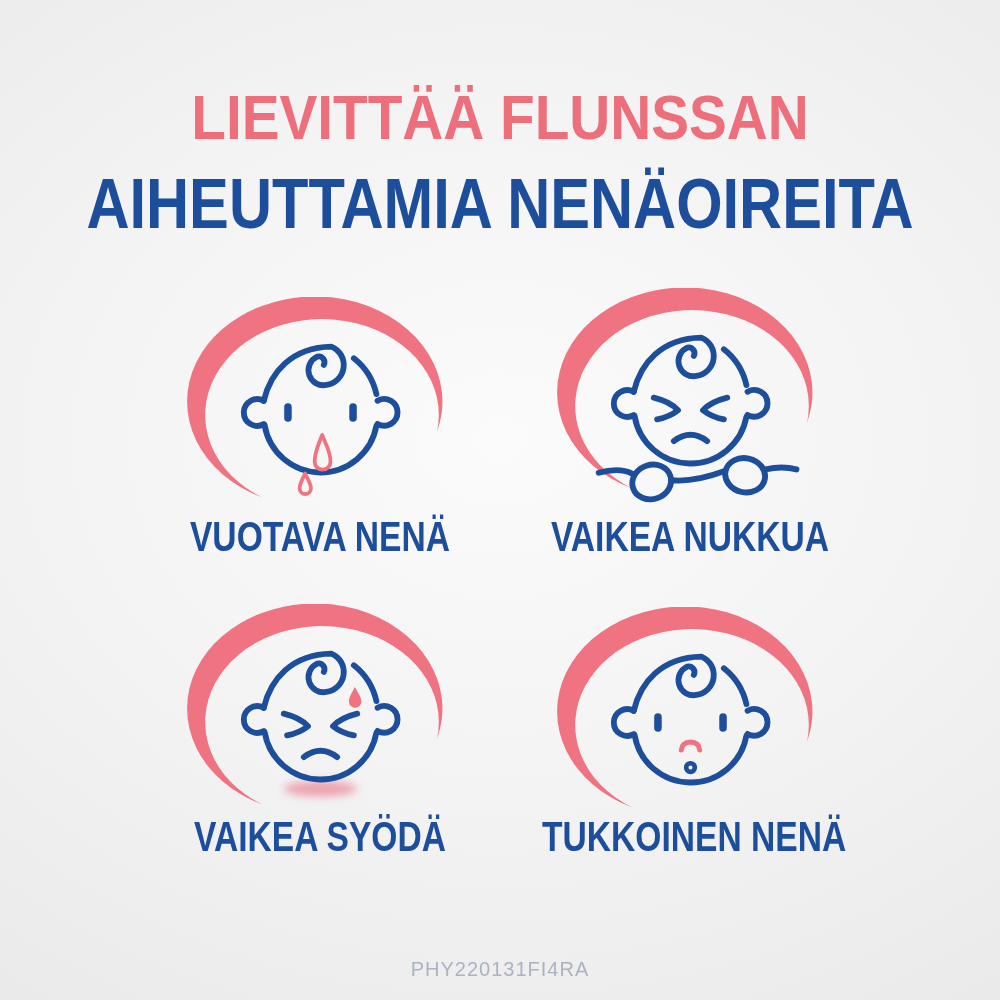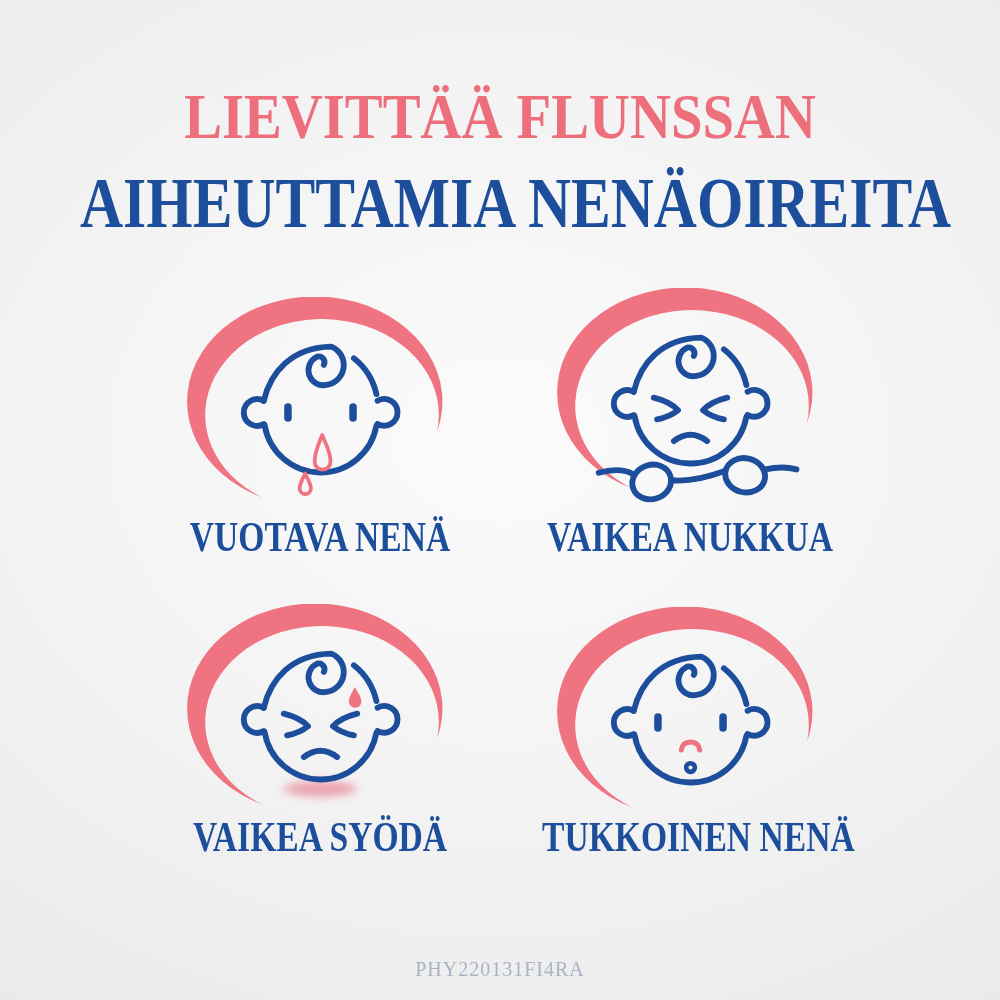--- a/index.html
+++ b/index.html
@@ -1,19 +1,19 @@
 <!DOCTYPE html>
 <html><head>
 <meta charset="utf-8">
 <style>
   html,body{margin:0;padding:0;}
   .canvas{
     position:relative;width:1000px;height:1000px;overflow:hidden;
     background:radial-gradient(ellipse 950px 750px at 50% 44%, #fbfbfb 0%, #f3f3f4 48%, #e8e8e9 100%);
-    font-family:Liberation Serif, serif;
+    font-family:Liberation Sans, sans-serif;
   }
   .title-line{
     position:absolute;left:0;width:1000px;text-align:center;
     font-weight:bold;line-height:1;white-space:nowrap;
   }
   .line1{top:86px;font-size:63px;transform:scaleX(0.90);letter-spacing:0px;}
   .line2{top:168px;font-size:71px;transform:scaleX(0.84);letter-spacing:0px;}
   .icon{position:absolute;width:267px;height:226px;}
   .icon svg{display:block;width:100%;height:100%;}
   .symptom-label{

